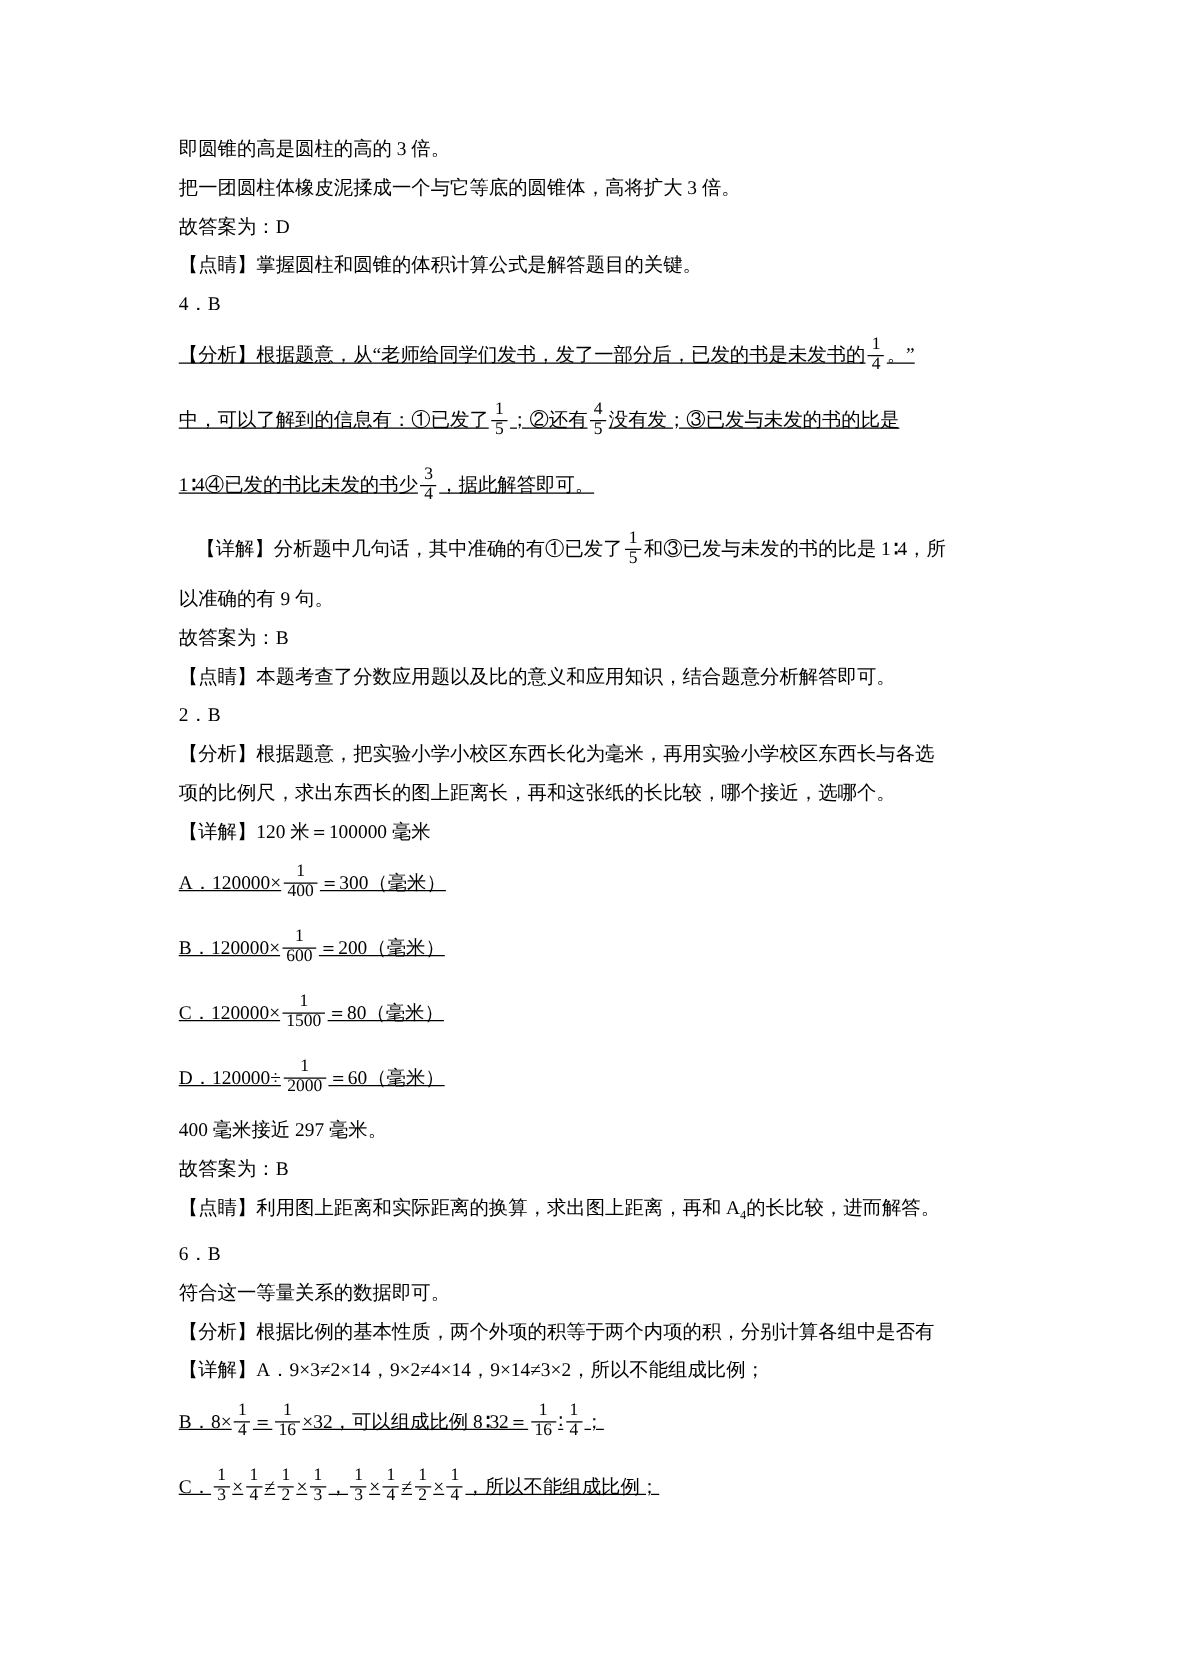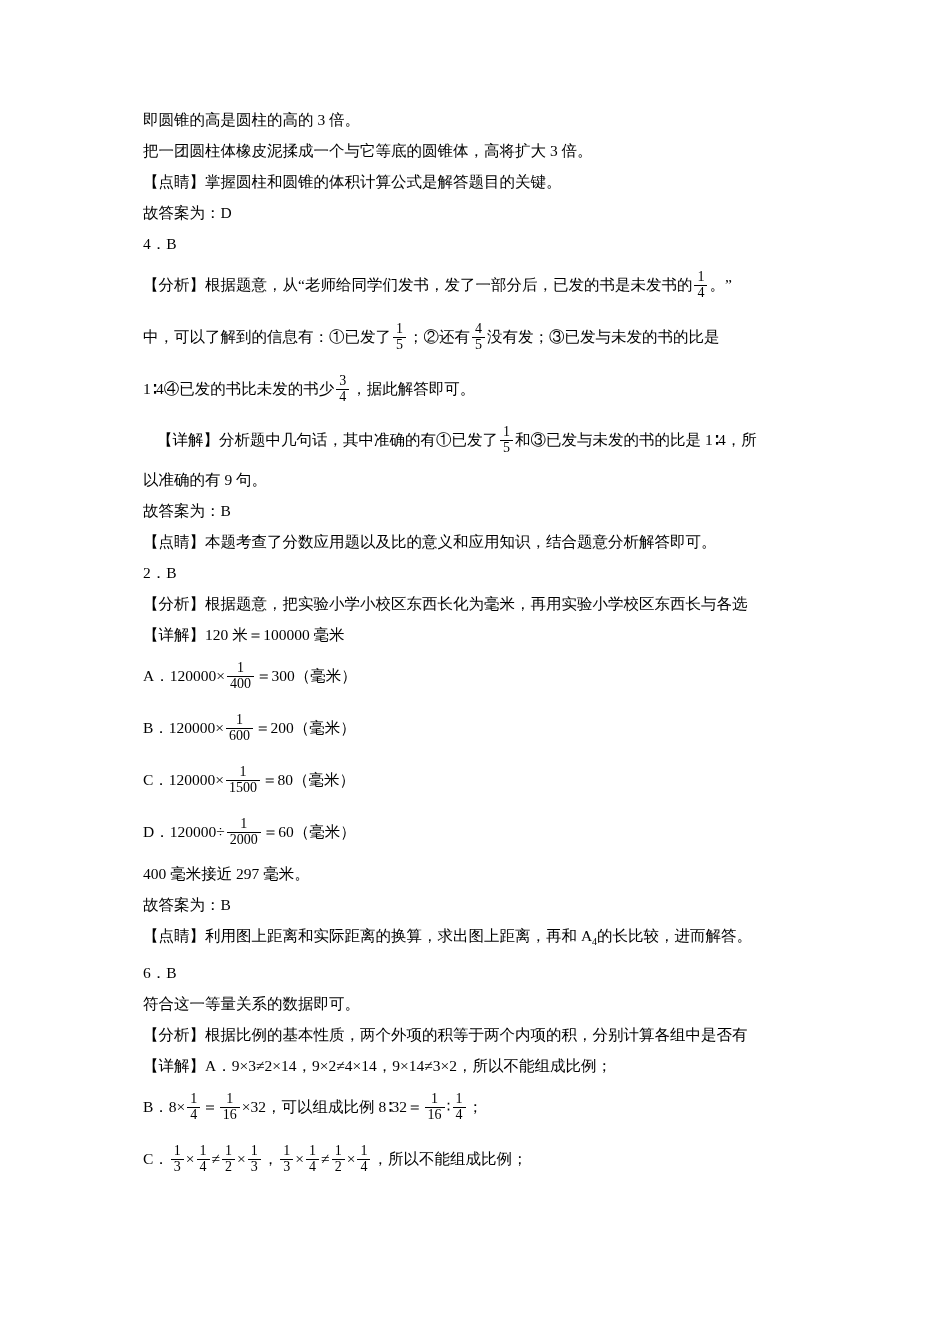--- a/index.html
+++ b/index.html
@@ -29,20 +29,21 @@
     top: 104px;
     width: 665px;
   }
   .line {
     font-size: 15.5px;
     line-height: 31px;
     white-space: nowrap;
   }
   .line.tall {
     line-height: 52px;
+    text-decoration: underline;
   }
   .line.tall2 {
     line-height: 49px;
     margin-left: 14px;
   }
 
   
   .frac {
     display: inline-block;
     vertical-align: middle;
@@ -70,23 +71,23 @@
 </head>
 <body>
 
 <div class="page">
   <div class="content">
 
     <div class="line"><span>即圆锥的高是圆柱的高的 3 倍。</span></div>
 
     <div class="line"><span>把一团圆柱体橡皮泥揉成一个与它等底的圆锥体，高将扩大 3 倍。</span></div>
 
+    <div class="line"><span>故答案为：D</span></div>
+
     <div class="line"><span>【点睛】掌握圆柱和圆锥的体积计算公式是解答题目的关键。</span></div>
-
-    <div class="line"><span>故答案为：D</span></div>
 
     <div class="line"><span>4．B</span></div>
 
     <div class="line tall"><span>【分析】根据题意，从“老师给同学们发书，发了一部分后，已发的书是未发书的</span><span class="frac"><span class="num">1</span><span class="den">4</span></span><span>。”</span></div>
 
     <div class="line tall"><span>中，可以了解到的信息有：①已发了</span><span class="frac"><span class="num">1</span><span class="den">5</span></span><span>；②还有</span><span class="frac"><span class="num">4</span><span class="den">5</span></span><span>没有发；③已发与未发的书的比是</span></div>
 
     <div class="line tall"><span>1∶4④已发的书比未发的书少</span><span class="frac"><span class="num">3</span><span class="den">4</span></span><span>，据此解答即可。</span></div>
 
     <div class="line tall2"><span>【详解】分析题中几句话，其中准确的有①已发了</span><span class="frac"><span class="num">1</span><span class="den">5</span></span><span>和③已发与未发的书的比是 1∶4，所</span></div>
@@ -94,20 +95,21 @@
     <div class="line"><span>以准确的有 9 句。</span></div>
 
     <div class="line"><span>故答案为：B</span></div>
 
     <div class="line"><span>【点睛】本题考查了分数应用题以及比的意义和应用知识，结合题意分析解答即可。</span></div>
 
     <div class="line"><span>2．B</span></div>
 
     <div class="line"><span>【分析】根据题意，把实验小学小校区东西长化为毫米，再用实验小学校区东西长与各选</span></div>
 
+    <div class="line"><span>项的比例尺，求出东西长的图上距离长，再和这张纸的长比较，哪个接近，选哪个。</span></div>
 
     <div class="line"><span>【详解】120 米＝100000 毫米</span></div>
 
     <div class="line tall"><span>A．120000×</span><span class="frac"><span class="num">1</span><span class="den">400</span></span><span>＝300（毫米）</span></div>
 
     <div class="line tall"><span>B．120000×</span><span class="frac"><span class="num">1</span><span class="den">600</span></span><span>＝200（毫米）</span></div>
 
     <div class="line tall"><span>C．120000×</span><span class="frac"><span class="num">1</span><span class="den">1500</span></span><span>＝80（毫米）</span></div>
 
     <div class="line tall"><span>D．120000÷</span><span class="frac"><span class="num">1</span><span class="den">2000</span></span><span>＝60（毫米）</span></div>

